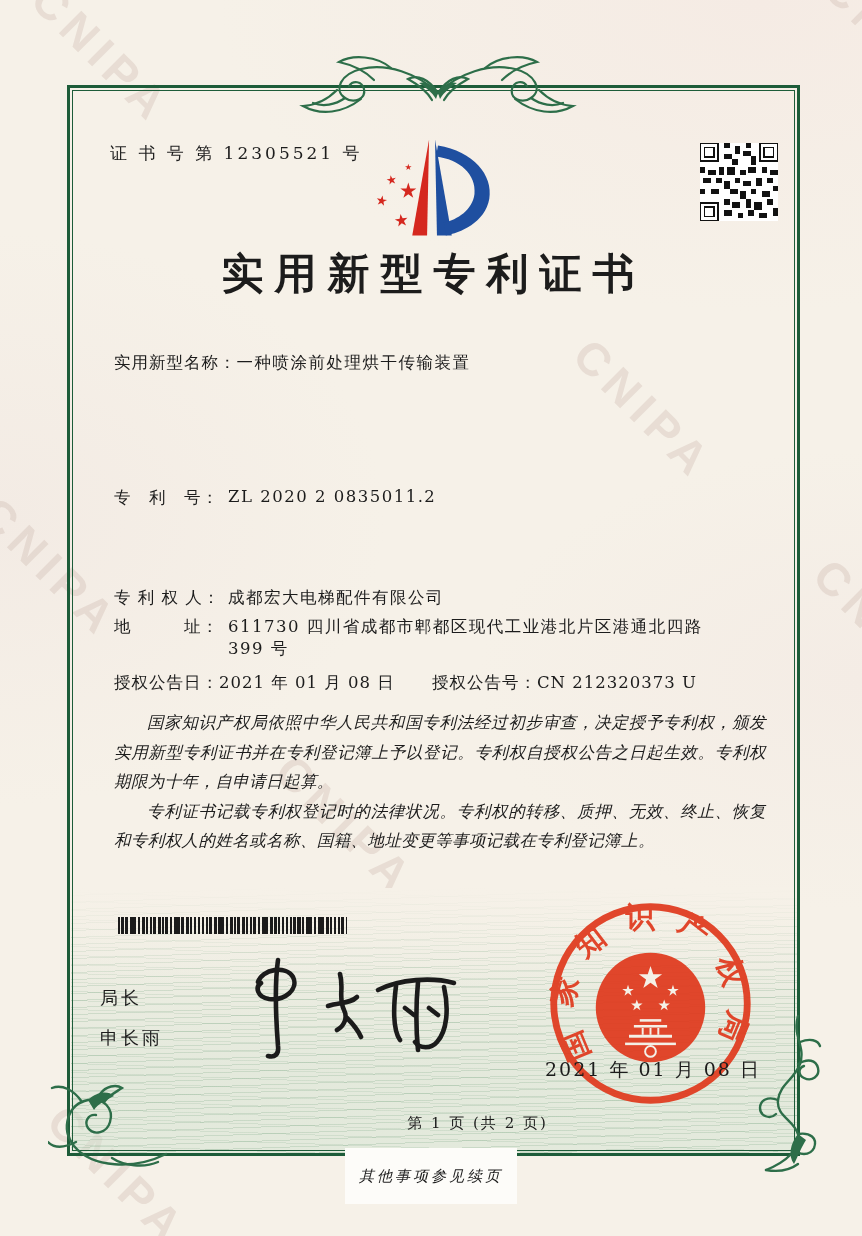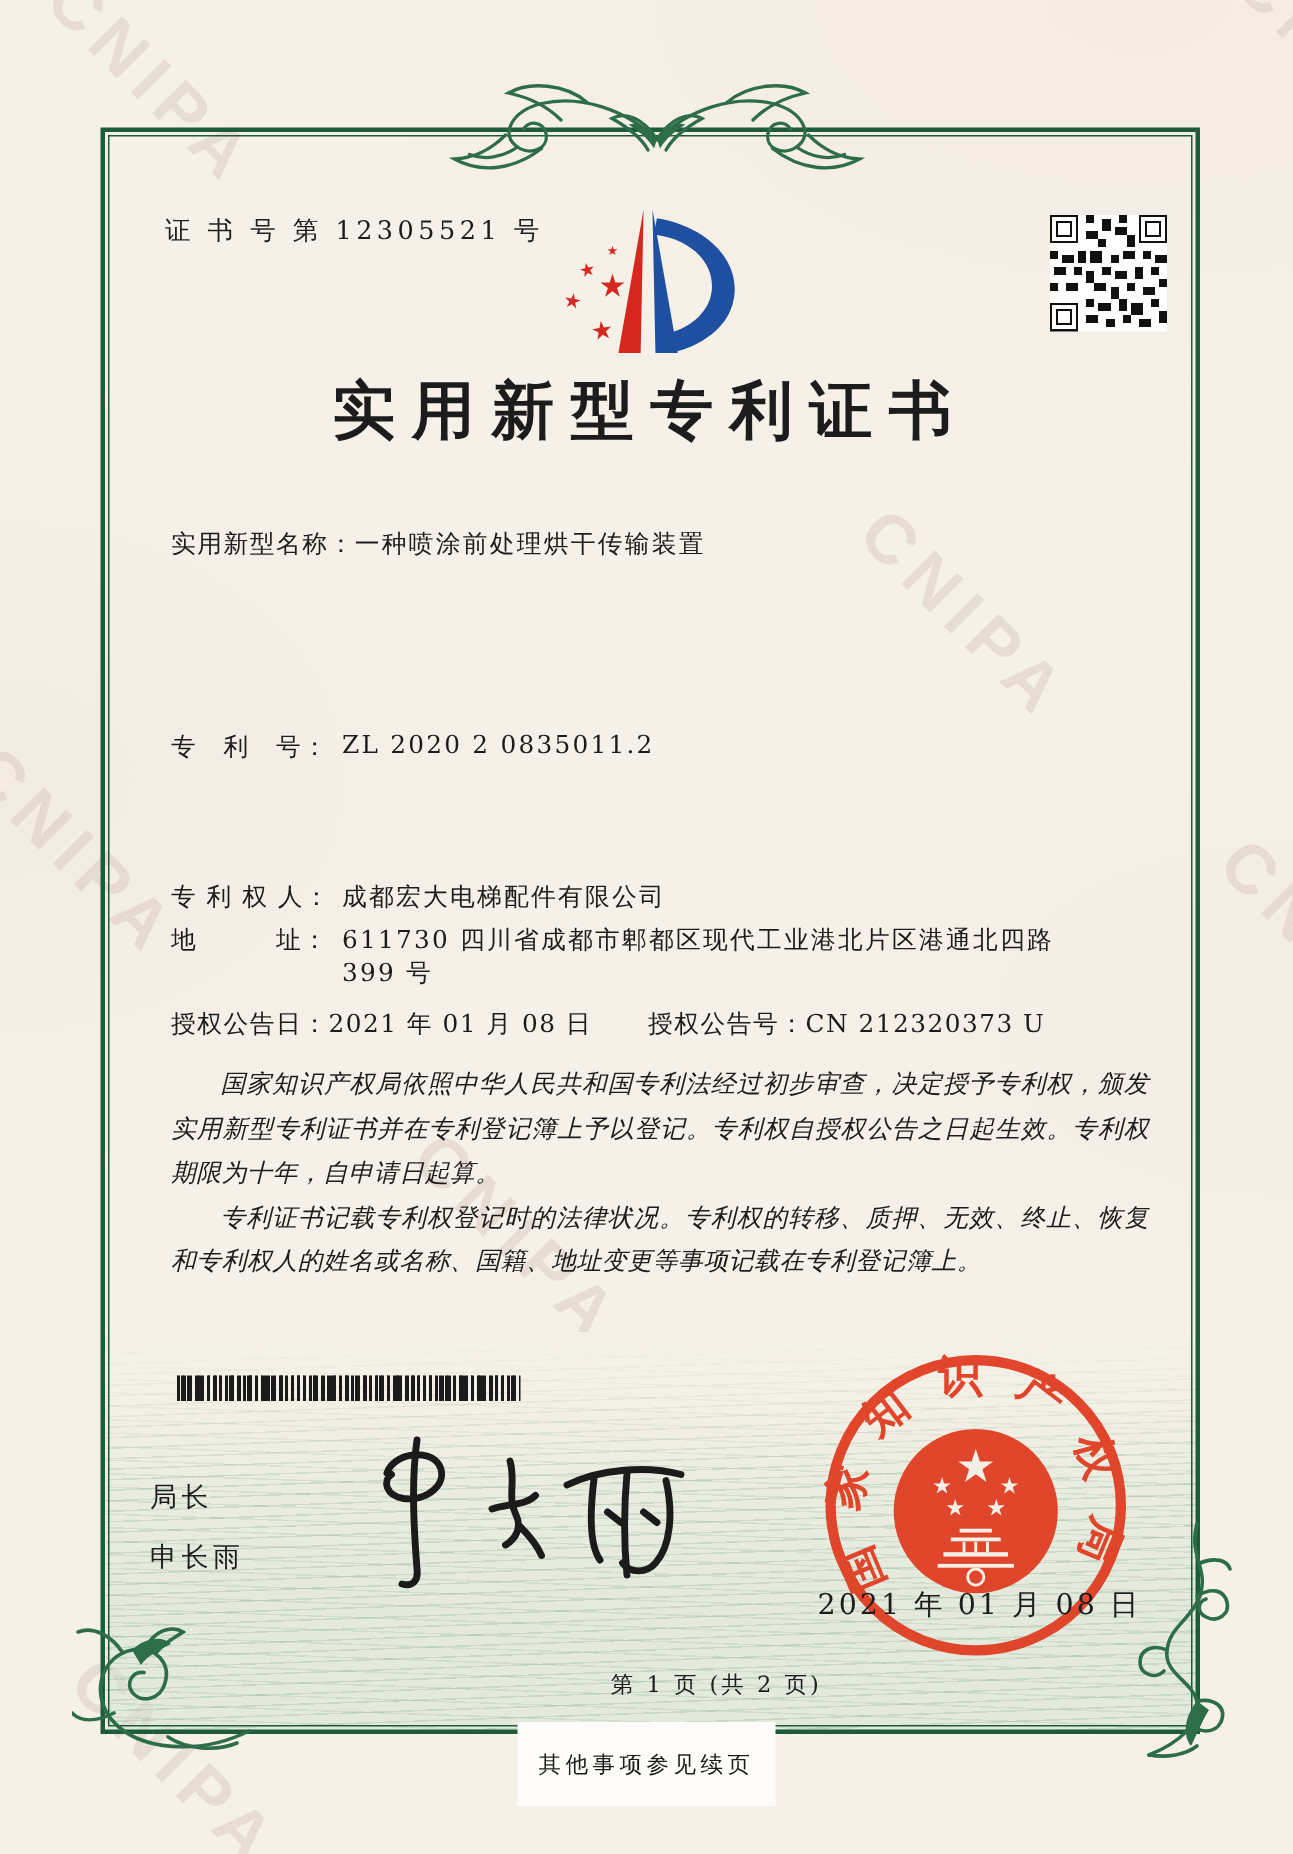--- a/index.html
+++ b/index.html
@@ -55,21 +55,21 @@
       repeating-linear-gradient(90deg,#1b1b1b 0 1px,rgba(0,0,0,0) 1px 7px),
       repeating-linear-gradient(90deg,rgba(0,0,0,0) 0 3px,#1b1b1b 3px 5px,rgba(0,0,0,0) 5px 11px);
   }
   .director-title{left:100px;top:986px;font-size:18px;letter-spacing:3px;font-family:"Liberation Sans",sans-serif;}
   .director-name{left:100px;top:1026px;font-size:18px;letter-spacing:3px;font-family:Liberation Serif, serif;}
   .signature{left:248px;top:952px;width:220px;height:118px;}
   .seal{left:543px;top:896px;width:215px;height:215px;opacity:.93;z-index:5;}
   .seal-date{left:545px;top:1057px;font-size:19px;letter-spacing:2px;z-index:6;}
   .page-info{left:67px;top:1114px;width:733px;text-align:center;font-size:15px;letter-spacing:2px;z-index:6;margin-left:44px;}
   .footer-note{left:0;top:1166px;width:862px;text-align:center;z-index:4;}
-  .footer-note span{background:#fdfcf9;padding:19px 14px;font-size:15px;letter-spacing:3px;}
+  .footer-note span{background:#fdfcf9;padding:19px 14px;font-size:15px;letter-spacing:3px;font-style:italic;}
 </style>
 </head>
 <body>
 
 <div class="page">
 
   <div class="wm" style="left:14px;top:26px;">CNIPA</div>
   <div class="wm" style="left:806px;top:14px;">CNIPA</div>
   <div class="wm" style="left:556px;top:382px;">CNIPA</div>
   <div class="wm" style="left:-38px;top:540px;">CNIPA</div>

